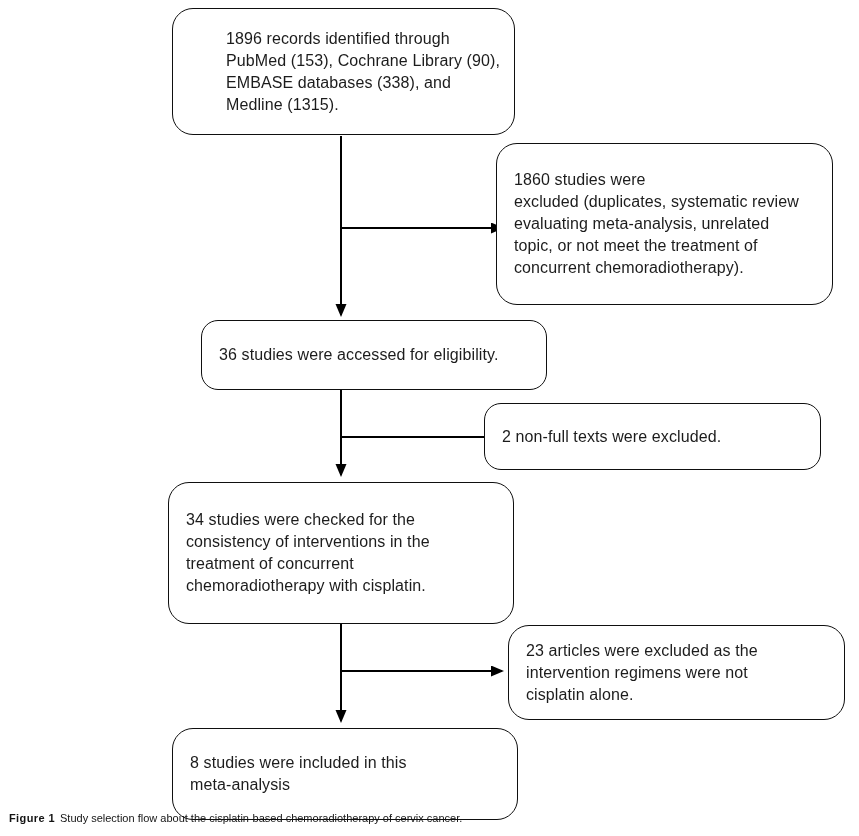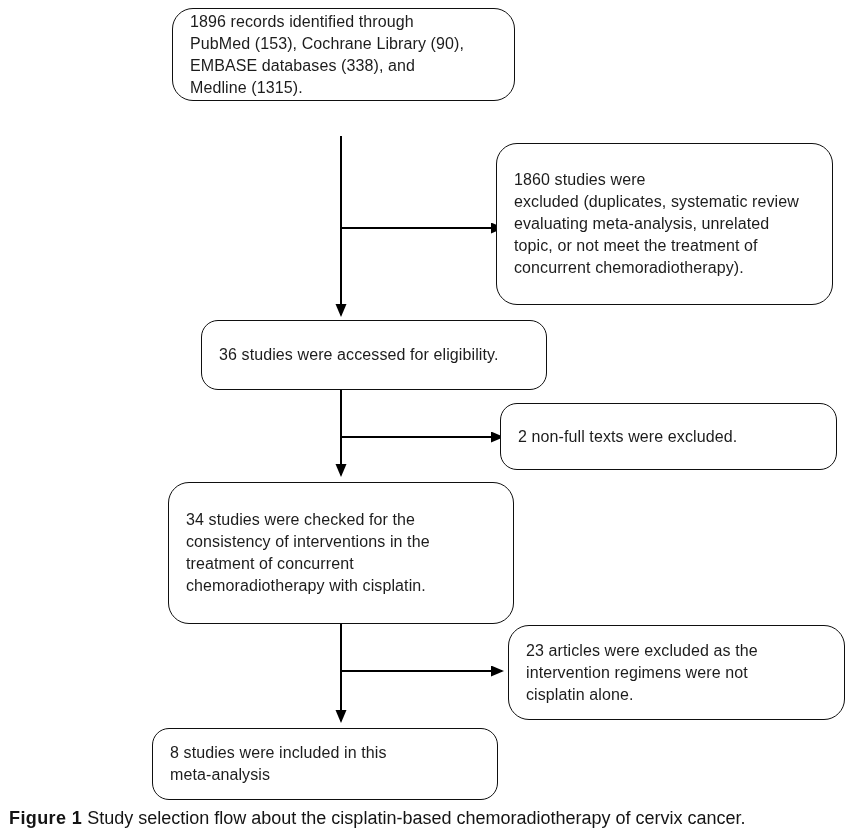--- a/index.html
+++ b/index.html
@@ -37,21 +37,21 @@
     font-size: 16px;
     line-height: 22px;
     white-space: pre-line;
     letter-spacing: 0.1px;
   }
   .caption {
     position: absolute;
     left: 9px;
     top: 810px;
     width: 840px;
-    font-size: 18px;
+    font-size: 11px;
     line-height: 16px;
     color: #141414;
   }
   .caption .cap-label {
     font-weight: bold;
     letter-spacing: 0.4px;
     margin-right: 5px;
   }
 </style>
 </head>
@@ -66,57 +66,57 @@
       </marker>
     </defs>
     <path d="M341,136 V315" stroke="#000" stroke-width="2" fill="none" marker-end="url(#ah)"></path>
     <path d="M341,228 H502" stroke="#000" stroke-width="2" fill="none" marker-end="url(#ah)"></path>
     <path d="M341,390 V475" stroke="#000" stroke-width="2" fill="none" marker-end="url(#ah)"></path>
     <path d="M341,437 H502" stroke="#000" stroke-width="2" fill="none" marker-end="url(#ah)"></path>
     <path d="M341,612 V721" stroke="#000" stroke-width="2" fill="none" marker-end="url(#ah)"></path>
     <path d="M341,671 H502" stroke="#000" stroke-width="2" fill="none" marker-end="url(#ah)"></path>
   </svg>
 
-  <div class="flow-box" style="left:172px; top:8px; width:343px; height:93px;">
+  <div class="flow-box" style="left:172px; top:8px; width:343px; height:127px;padding-left:36px;">
     <div class="box-text">1896 records identified through
 PubMed (153), Cochrane Library (90),
 EMBASE databases (338), and
 Medline (1315).</div>
   </div>
 
   <div class="flow-box" style="left:496px; top:143px; width:337px; height:162px;">
     <div class="box-text">1860 studies were
 excluded (duplicates, systematic review
 evaluating meta-analysis, unrelated
 topic, or not meet the treatment of
 concurrent chemoradiotherapy).</div>
   </div>
 
   <div class="flow-box r-small" style="left:168px; top:320px; width:346px; height:70px;margin-left:33px;">
     <div class="box-text">36 studies were accessed for eligibility.</div>
   </div>
 
-  <div class="flow-box r-small" style="left:500px; top:403px; width:337px; height:67px;">
+  <div class="flow-box r-small" style="left:484px; top:403px; width:337px; height:67px;">
     <div class="box-text">2 non-full texts were excluded.</div>
   </div>
 
   <div class="flow-box" style="left:168px; top:482px; width:346px; height:142px;">
     <div class="box-text">34 studies were checked for the
 consistency of interventions in the
 treatment of concurrent
 chemoradiotherapy with cisplatin.</div>
   </div>
 
   <div class="flow-box" style="left:508px; top:625px; width:337px; height:95px;">
     <div class="box-text">23 articles were excluded as the
 intervention regimens were not
 cisplatin alone.</div>
   </div>
 
-  <div class="flow-box r-small" style="left:152px; top:728px; width:346px; height:72px;">
+  <div class="flow-box r-small" style="left:172px; top:728px; width:346px; height:92px;border-radius:21px;">
     <div class="box-text">8 studies were included in this
 meta-analysis</div>
   </div>
 
   <div class="caption">
     <span class="cap-label">Figure 1</span><span>Study selection flow about the cisplatin-based chemoradiotherapy of cervix cancer.</span>
   </div>
 
 </div>
 

